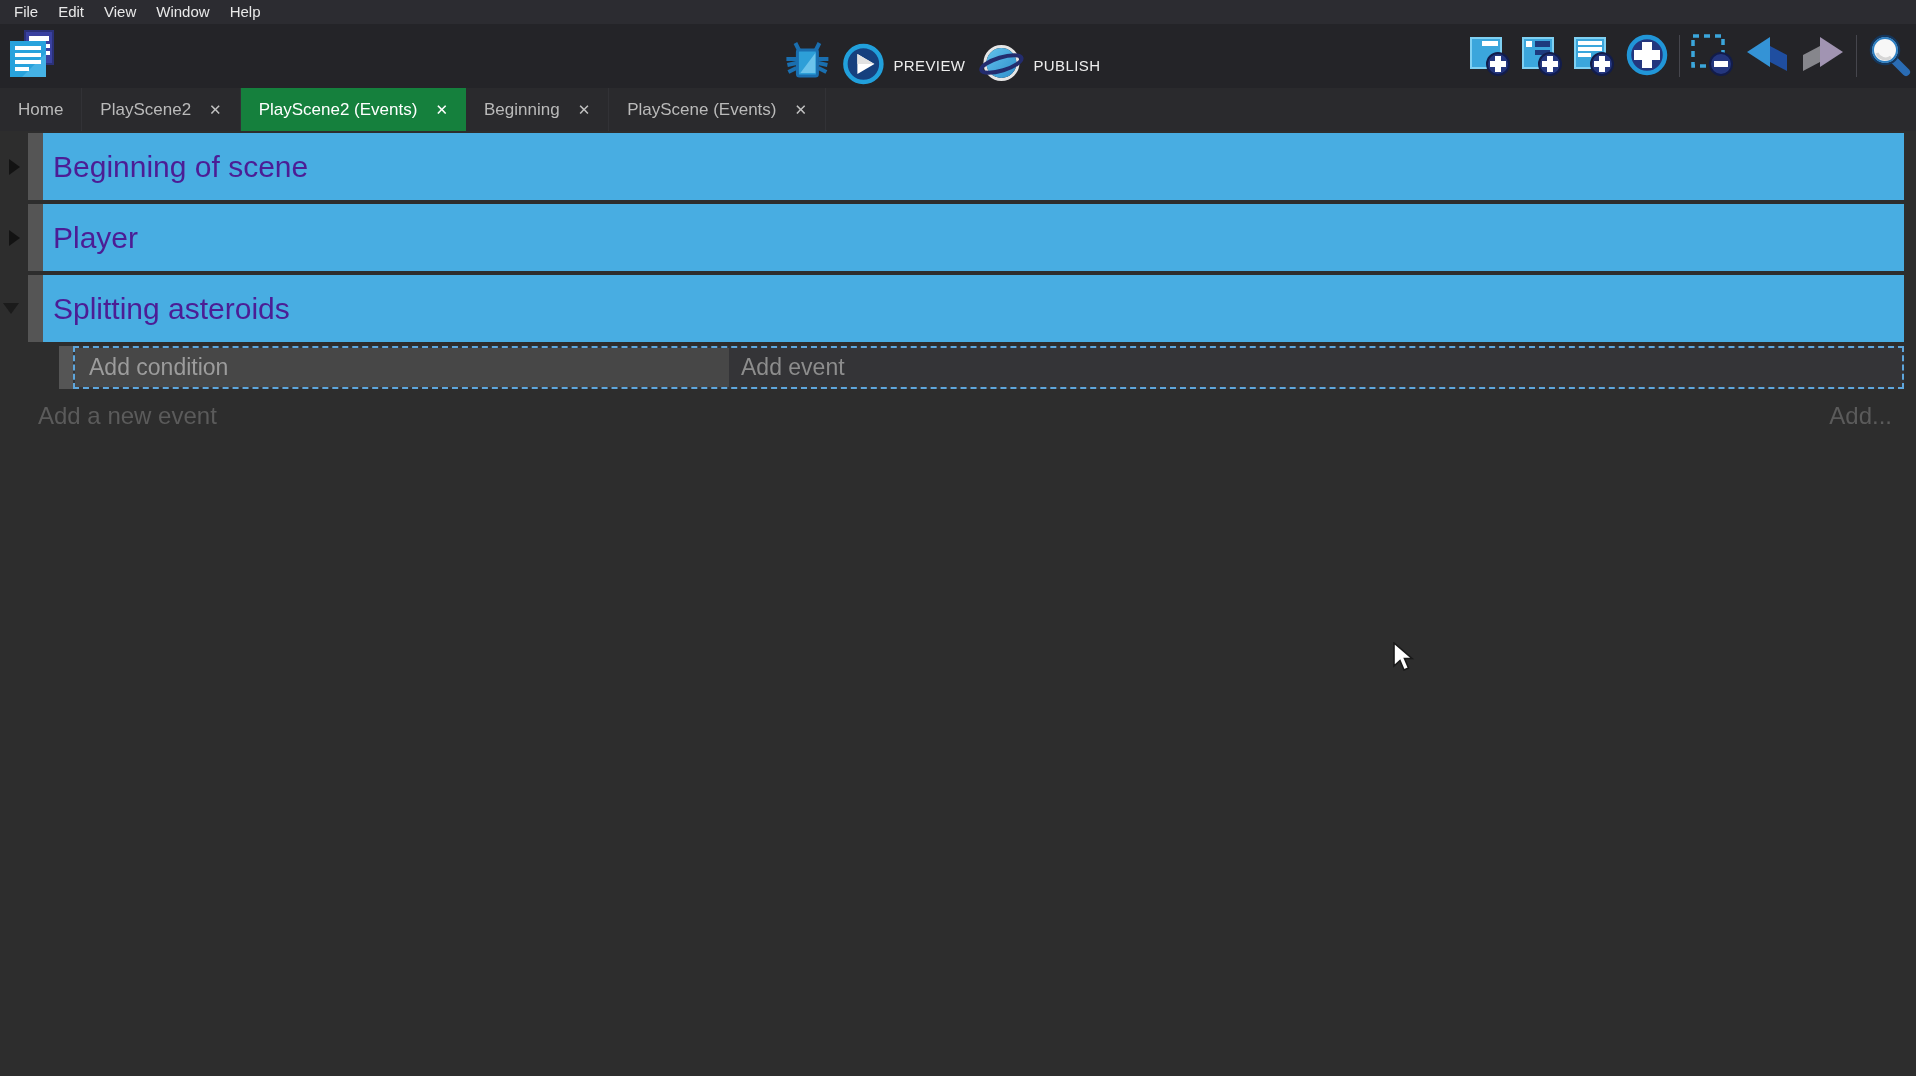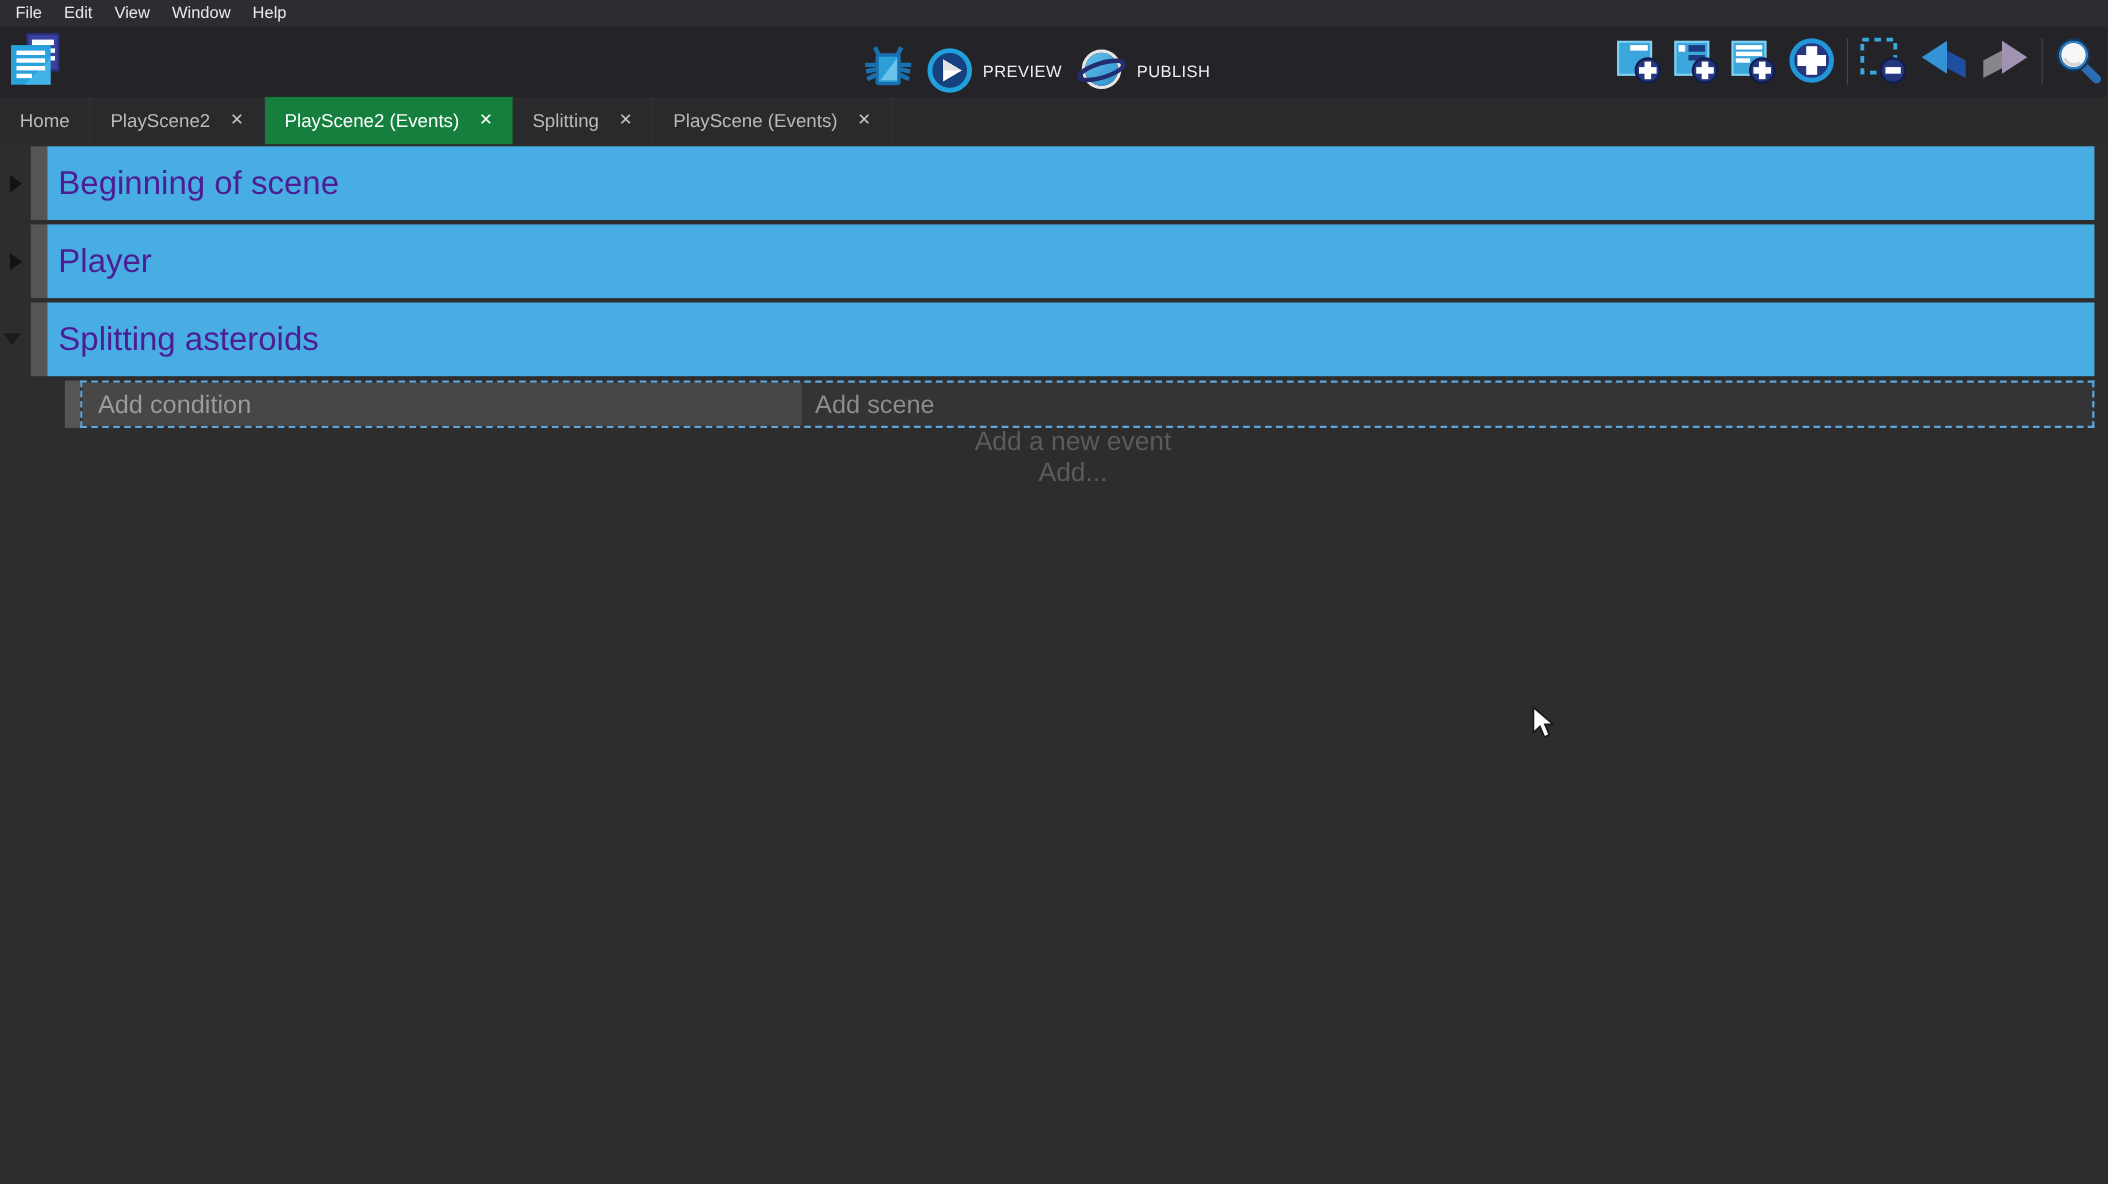--- a/index.html
+++ b/index.html
@@ -33,21 +33,21 @@
   .arrow-cell{width:28px;display:flex;align-items:center;justify-content:center;}
   .tri-right{width:0;height:0;border-left:11px solid #131313;border-top:8px solid transparent;border-bottom:8px solid transparent;}
   .tri-down{width:0;height:0;border-top:11px solid #1b1b1b;border-left:8px solid transparent;border-right:8px solid transparent;margin-right:6px;}
   .drag-strip{width:15px;background:#555555;}
   .group-bar{flex:1;margin-right:12px;background:#48ade2;display:flex;align-items:center;padding-left:10px;color:#4c1d95;font-size:30px;font-weight:400;}
   .sub-row{display:flex;height:43px;margin-left:59px;margin-right:12px;}
   .sub-strip{width:14px;background:#555555;}
   .sub-box{flex:1;border:2px dashed #5ea6dc;display:flex;background:#343437;}
   .cond-cell{width:640px;background:#474747;color:#9c9c9c;font-size:23px;display:flex;align-items:center;padding-left:14px;}
   .act-cell{flex:1;color:#8d8d8d;font-size:23px;display:flex;align-items:center;padding-left:12px;}
-  .add-row{height:48px;margin-top:3px;display:flex;align-items:center;justify-content:center;padding:0 3px 0 38px;color:#5b5b5b;font-size:24px;flex-direction:column;}
+  .add-row{height:48px;margin-top:3px;display:flex;align-items:center;justify-content:space-between;padding:0 24px 0 38px;color:#5b5b5b;font-size:24px;}
   
   .cursor{position:absolute;left:1392px;top:642px;pointer-events:none;}
 </style>
 </head>
 <body>
 
 <div class="menubar">
   <span class="menu-item">File</span>
   <span class="menu-item">Edit</span>
   <span class="menu-item">View</span>
@@ -212,21 +212,21 @@
   </div>
   <div class="tab">
     <span>PlayScene2</span>
     <span class="tab-close">✕</span>
   </div>
   <div class="tab active">
     <span>PlayScene2 (Events)</span>
     <span class="tab-close">✕</span>
   </div>
   <div class="tab">
-    <span>Splitting</span>
+    <span>Beginning</span>
     <span class="tab-close">✕</span>
   </div>
   <div class="tab">
     <span>PlayScene (Events)</span>
     <span class="tab-close">✕</span>
   </div>
 </div>
 
 <div class="sheet">
 
@@ -251,21 +251,21 @@
       <div class="tri-down"></div>
     </div>
     <div class="drag-strip"></div>
     <div class="group-bar">Splitting asteroids</div>
   </div>
 
   <div class="sub-row">
     <div class="sub-strip"></div>
     <div class="sub-box">
       <div class="cond-cell">Add condition</div>
-      <div class="act-cell">Add scene</div>
+      <div class="act-cell">Add event</div>
     </div>
   </div>
 
   <div class="add-row">
     <span>Add a new event</span>
     <span>Add...</span>
   </div>
 
 </div>
 

